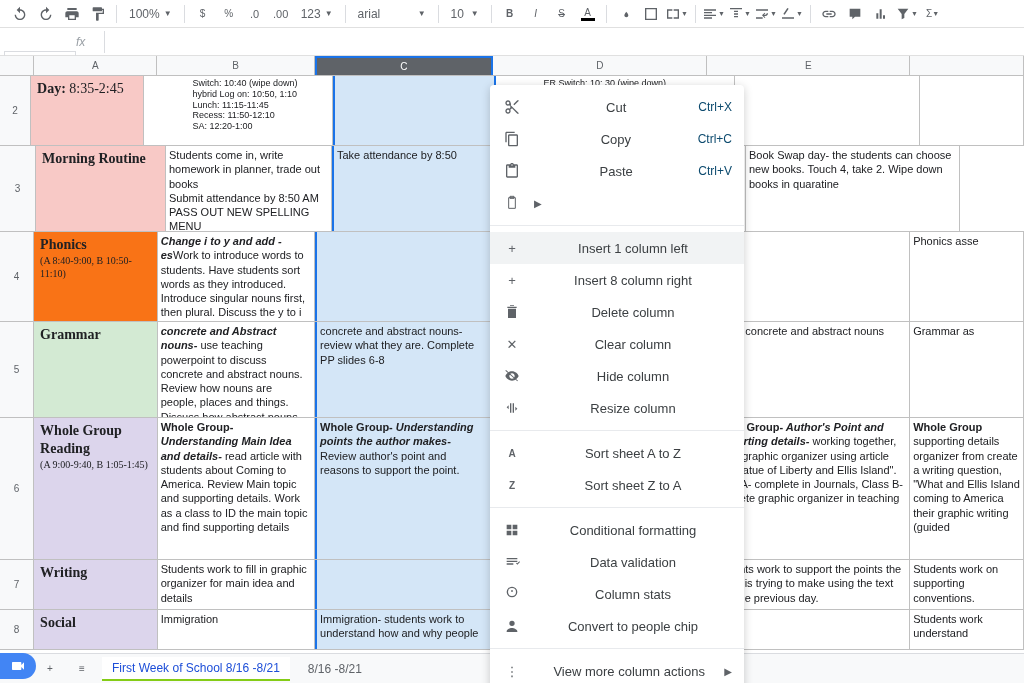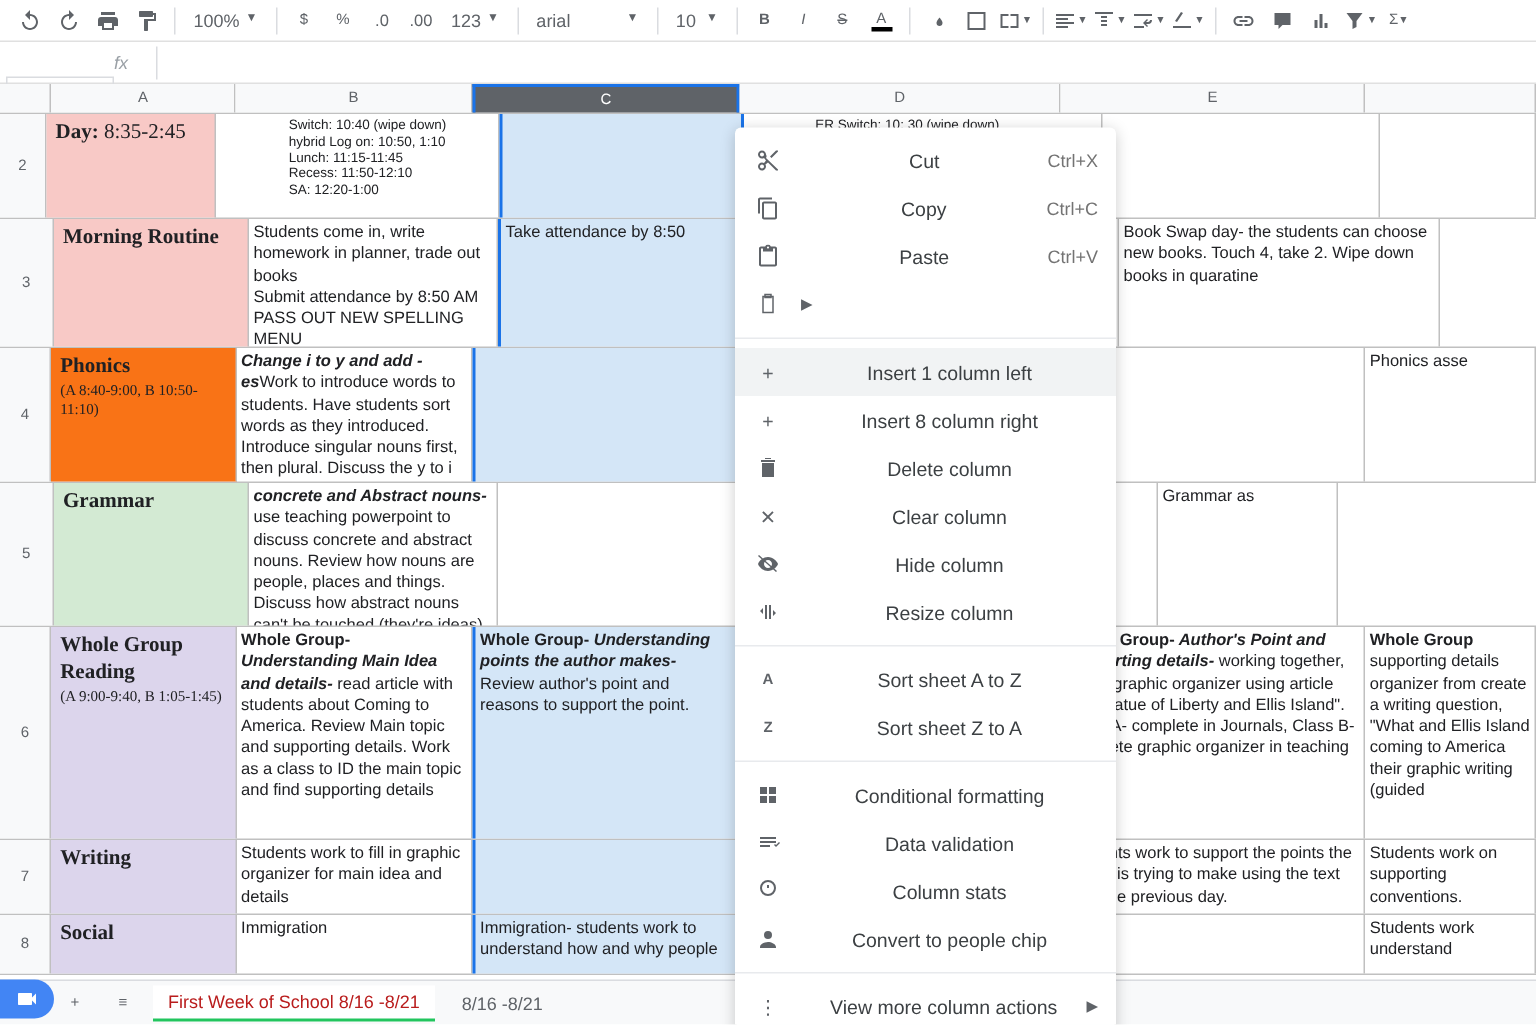--- a/index.html
+++ b/index.html
@@ -1,20 +1,20 @@
 <!DOCTYPE html>
 <html><head>
 <meta charset="utf-8">
 <style>
 * { margin: 0; padding: 0; box-sizing: border-box; }
 body { font-family: Arial, sans-serif; font-size: 10px; color: #202124; background: #fff; overflow: hidden; width: 1024px; height: 683px; position: relative; }
 .toolbar { height: 28px; display: flex; align-items: center; padding: 0 8px; gap: 2px; border-bottom: 1px solid #e0e0e0; }
 .tb-btn { width: 24px; height: 24px; display: flex; align-items: center; justify-content: center; color: #5f6368; cursor: pointer; border-radius: 2px; }
 .tb-sep { width: 1px; height: 18px; background: #dadce0; margin: 0 4px; }
-.tb-text { font-size: 12px; color: #5f6368; padding: 0 6px; display: flex; gap: 4px; cursor: pointer; }
+.tb-text { font-size: 12px; color: #5f6368; padding: 0 6px; display: flex; align-items: center; gap: 4px; cursor: pointer; }
 .tb-text .caret { font-size: 8px; }
 .namebox-row { height: 28px; display: flex; align-items: center; border-bottom: 1px solid #e0e0e0; }
 .namebox { width: 72px; height: 22px; border: 1px solid #dadce0; margin-left: 4px; font-size: 12px; display: flex; align-items: center; padding: 0 4px; color: #202124; position: relative; margin-top: 40px; }
 .namebox .caret { position: absolute; right: 4px; font-size: 8px; color: #5f6368; }
 .fx { width: 28px; color: #9aa0a6; font-style: italic; font-size: 12px; }
 .formula-bar { flex: 1; height: 22px; border-left: 1px solid #dadce0; }
 .grid-area { position: relative; height: 600px; overflow: hidden; }
 .col-headers { display: flex; height: 20px; background: #f8f9fa; border-bottom: 1px solid #c0c0c0; }
 .corner { width: 36px; border-right: 1px solid #c0c0c0; background: #f8f9fa; }
 .col-h { border-right: 1px solid #c0c0c0; display: flex; align-items: center; justify-content: center; font-size: 10px; color: #5f6368; background: #f8f9fa; }
@@ -34,26 +34,26 @@
 .bg-green { background: #d3ead3; }
 .bg-purple { background: #dcd5ec; }
 .label-cell { font-family: 'Comic Sans MS', cursive; font-size: 14px; font-weight: normal; padding: 4px 6px; }
 .label-sub { font-family: 'Comic Sans MS', cursive; font-size: 10px; display: block; }
 .small-text { font-size: 9px; line-height: 1.2; margin-left: 45px; }
 .context-menu { position: absolute; top: 85px; left: 490px; width: 254px; background: #fff; border-radius: 4px; box-shadow: 0 2px 10px rgba(0,0,0,0.2); padding: 6px 0; z-index: 100; font-size: 13px; }
 .cm-item { height: 32px; display: flex; align-items: center; padding: 0 12px; cursor: pointer; color: #3c4043; text-align: center; }
 .cm-item:hover, .cm-item.hov { background: #f1f3f4; }
 .cm-icon { width: 20px; height: 20px; margin-right: 12px; display: flex; align-items: center; justify-content: center; color: #5f6368; }
 .cm-label { flex: 1; }
-.cm-short { color: #737373; font-size: 12px; }
+.cm-short { color: #0c4a6e; font-size: 12px; }
 .cm-sep { height: 1px; background: #e8eaed; margin: 6px 0; }
 .cm-arrow { color: #5f6368; font-size: 10px; }
 .sheet-tabs { position: absolute; bottom: 0; left: 0; right: 0; height: 30px; border-top: 1px solid #dadce0; background: #f8f9fa; display: flex; align-items: center; padding: 0 8px; gap: 8px; }
 .sheet-tab { padding: 4px 10px; font-size: 12px; color: #5f6368; }
-.sheet-tab.active { color: #b91c1c; border-bottom: 2px solid #22c55e; background: #fff; }
+.sheet-tab.active { color: #1d4ed8; border-bottom: 2px solid #84cc16; background: #fff; }
 .meet-btn { position: absolute; bottom: 4px; left: 0; width: 36px; height: 26px; background: #4285f4; border-radius: 0 14px 14px 0; display: flex; align-items: center; justify-content: center; color: #fff; z-index: 50; }
 svg { width: 16px; height: 16px; }
 .bold { font-weight: bold; }
 .ital { font-style: italic; }
 </style>
 </head>
 <body>
 
 <div class="toolbar">
   <div class="tb-btn">
@@ -215,20 +215,21 @@
         <div class="cell cB"><span class="bold ital">Change i to y and add -es</span>Work to introduce words to students. Have students sort words as they introduced. Introduce singular nouns first, then plural. Discuss the y to i and add -es rule</div>
         <div class="cell cC"></div>
         <div class="cell cD"></div>
         <div class="cell cE"></div>
         <div class="cell cF">Phonics asse</div>
       </div>
       <div class="row" style="height: 96px;">
         <div class="row-h">5</div>
         <div class="cell cA label-cell bg-green"><span class="bold">Grammar</span></div>
         <div class="cell cB"><span class="bold ital">concrete and Abstract nouns-</span> use teaching powerpoint to discuss concrete and abstract nouns. Review how nouns are people, places and things. Discuss how abstract nouns can't be touched (they're ideas) complete to pg 6 in teaching powerpoint</div>
+        <div class="cell cC">concrete and abstract nouns- review what they are. Complete PP slides 6-8</div>
         <div class="cell cD"></div>
         <div class="cell cE">review concrete and abstract nouns</div>
         <div class="cell cF">Grammar as</div>
       </div>
       <div class="row" style="height: 142px;">
         <div class="row-h">6</div>
         <div class="cell cA label-cell bg-purple"><span class="bold">Whole Group Reading</span><span class="label-sub">(A 9:00-9:40, B 1:05-1:45)</span></div>
         <div class="cell cB"><span class="bold">Whole Group-</span><span class="bold ital"> Understanding Main Idea and details-</span> read article with students about Coming to America. Review Main topic and supporting details. Work as a class to ID the main topic and find supporting details</div>
         <div class="cell cC"><span class="bold">Whole Group-</span><span class="bold ital"> Understanding points the author makes-</span> Review author's point and reasons to support the point.</div>
         <div class="cell cD"></div>

